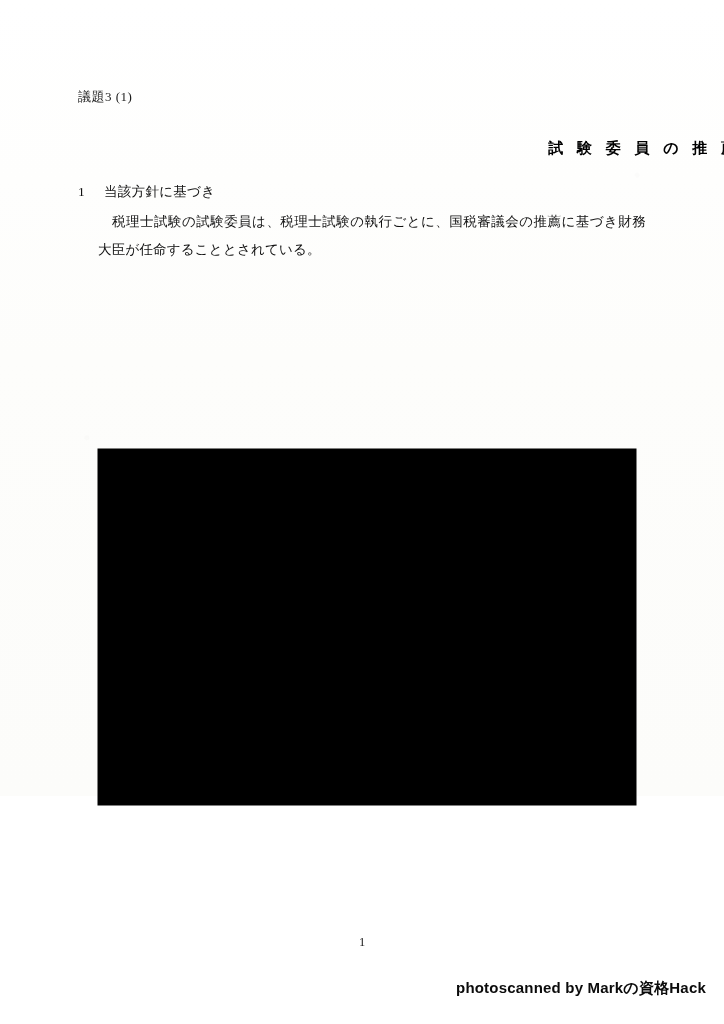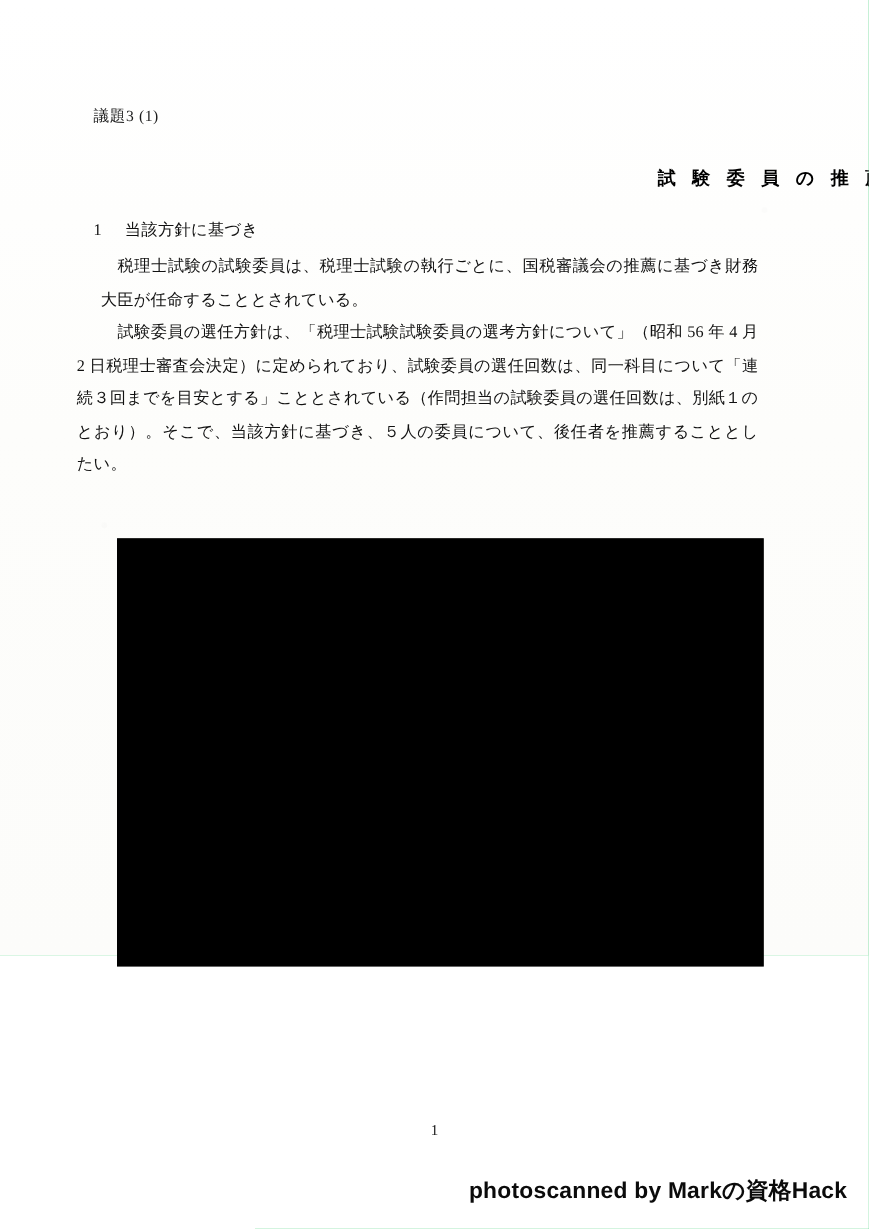--- a/index.html
+++ b/index.html
@@ -15,21 +15,21 @@
     overflow: hidden;
     position: relative;
   }
 
   .page {
     position: absolute;
     left: 0;
     top: 0;
     width: 724px;
     height: 796px;
-    background: #22c55e;
+    background: #15803d;
   }
 
   
   .paper-texture {
     position: absolute;
     inset: 0;
     background:
       radial-gradient(circle at 12% 55%, rgba(0,0,0,0.012) 0 2px, rgba(0,0,0,0) 3px),
       radial-gradient(circle at 88% 22%, rgba(0,0,0,0.010) 0 2px, rgba(0,0,0,0) 3px),
       radial-gradient(circle at 30% 85%, rgba(0,0,0,0.010) 0 2px, rgba(0,0,0,0) 3px),
@@ -66,21 +66,21 @@
     color: #111111;
     letter-spacing: 0.3px;
   }
   .section-head .num {
     display: inline-block;
     width: 26px;
   }
 
   .body-block {
     position: absolute;
-    left: 84px;
+    left: 98px;
     top: 208px;
     width: 548px;
     font-size: 13.5px;
     line-height: 27.5px;
     color: #111111;
     letter-spacing: 0.2px;
     text-align: justify;
   }
   .body-block p {
     margin: 0 0 0 0;
@@ -109,21 +109,21 @@
     text-align: center;
     font-size: 12.5px;
     color: #1a1a1a;
   }
 
   .watermark {
     position: absolute;
     right: 18px;
     top: 979px;
     font-family: "Liberation Sans", "DejaVu Sans", sans-serif;
-    font-size: 19px;
+    font-size: 15px;
     font-weight: bold;
     color: #0b0b0b;
     letter-spacing: 0.2px;
   }
 </style>
 </head>
 <body>
 
 <div class="page">
   <div class="paper-texture"></div>
@@ -131,21 +131,20 @@
   <div class="doc-no">議題3 (1)</div>
 
   <div class="doc-title">試 験 委 員 の 推 薦</div>
 
   <div class="section-head">
     <span class="num">1</span><span>当該方針に基づき</span>
   </div>
 
   <div class="body-block">
     <p>税理士試験の試験委員は、税理士試験の執行ごとに、国税審議会の推薦に基づき財務大臣が任命することとされている。</p>
-    <p class="p-hang">試験委員の選任方針は、「税理士試験試験委員の選考方針について」（昭和 56 年 4 月 2 日税理士審査会決定）に定められており、試験委員の選任回数は、同一科目について「連続３回までを目安とする」こととされている（作問担当の試験委員の選任回数は、別紙１のとおり）。そこで、当該方針に基づき、５人の委員について、後任者を推薦することとしたい。</p>
   </div>
 
   <div class="redaction"></div>
 
   <div class="page-number">1</div>
 
   <div class="watermark">photoscanned by Markの資格Hack</div>
 </div>
 
 </body></html>

